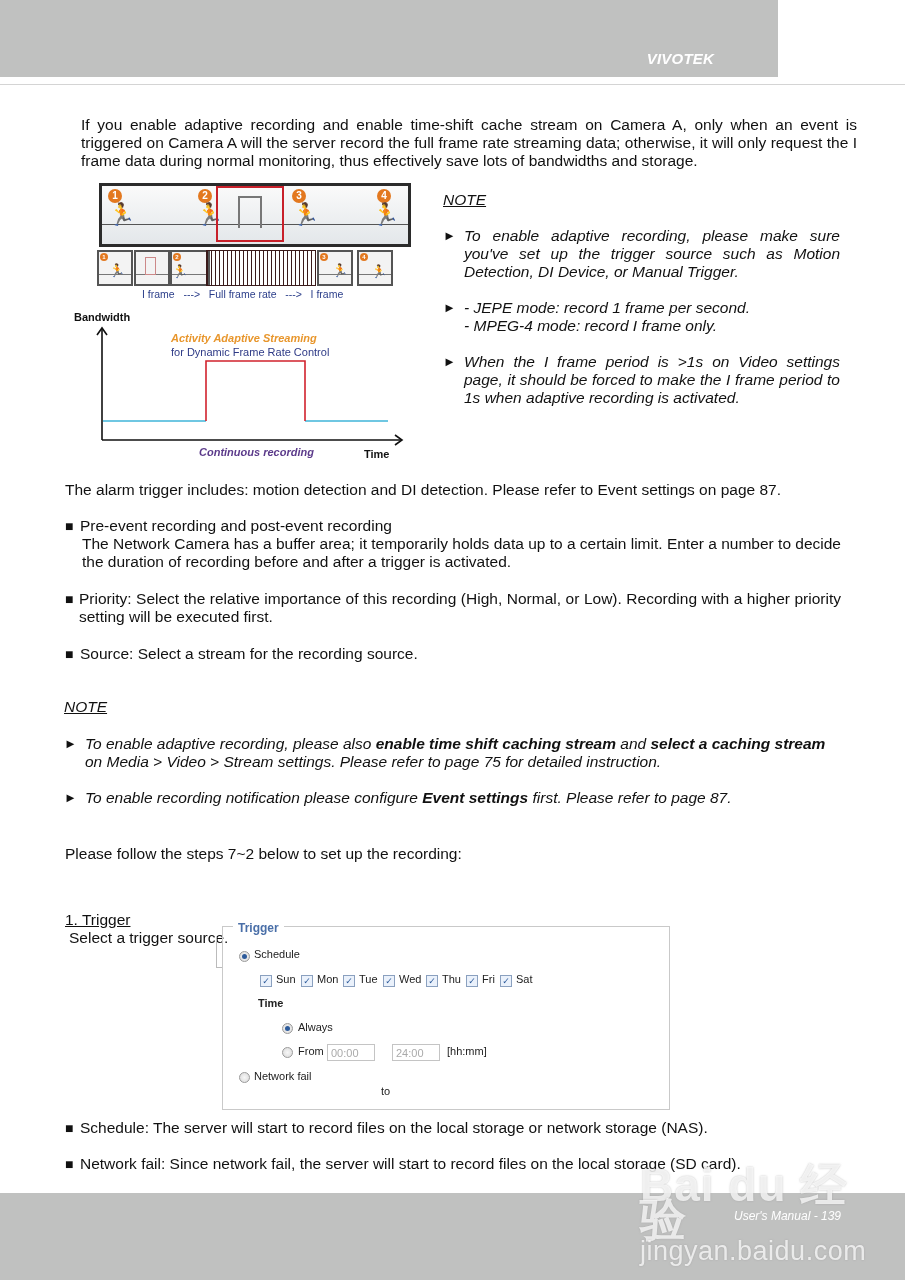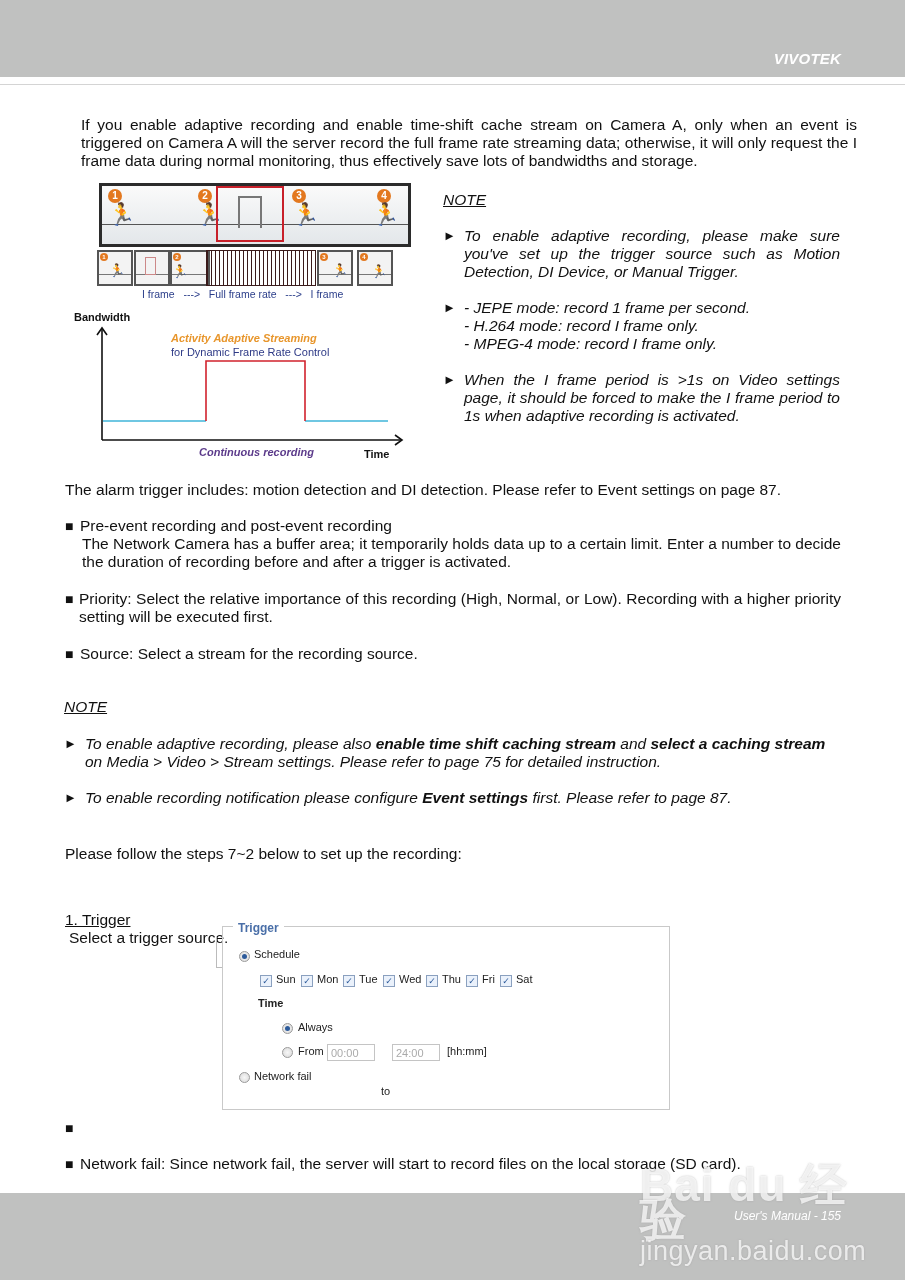--- a/index.html
+++ b/index.html
@@ -3,21 +3,21 @@
 <meta charset="utf-8">
 <style>
   html, body { margin: 0; padding: 0; }
   body {
     width: 905px; height: 1280px; position: relative; overflow: hidden;
     background: #ffffff;
     font-family: "Liberation Sans", sans-serif;
     color: #111;
   }
   .header-band {
-    position: absolute; left: 0; top: 0; width: 905px; height: 77px;
+    position: absolute; left: 0; top: 0; width: 778px; height: 77px;
     background: #c0c1c0;
   }
   .brand {
     position: absolute; right: 64px; top: 50px;
     color: #ffffff; font-weight: bold; font-style: italic; font-size: 15px;
     letter-spacing: 0.2px;
   }
   .header-rule {
     position: absolute; left: 0; top: 84px; width: 905px; height: 1px; background: #d4d4d4;
   }
@@ -206,21 +206,20 @@
   <div class="note-title">NOTE</div>
   <div style="height:18px;"></div>
   <div class="arrow-item">
     <span class="arrow">►</span>
     <span>To enable adaptive recording, please make sure you've set up the trigger source such as Motion Detection, DI Device, or Manual Trigger.</span>
   </div>
   <div style="height:18px;"></div>
   <div class="arrow-item" style="text-align:left;">
     <span class="arrow">►</span>
     <span class="sub-line">- JEPE mode: record 1 frame per second.</span>
-    <span class="sub-line">- H.264 mode: record I frame only.</span>
     <span class="sub-line">- MPEG-4 mode: record I frame only.</span>
   </div>
   <div style="height:18px;"></div>
   <div class="arrow-item">
     <span class="arrow">►</span>
     <span>When the I frame period is &gt;1s on Video settings page, it should be forced to make the I frame period to 1s when adaptive recording is activated.</span>
   </div>
 </div>
 
 <div class="para nojust" style="top:481px;">The alarm trigger includes: motion detection and DI detection. Please refer to Event settings on page 87.</div>
@@ -301,27 +300,28 @@
   <div class="tinput" style="left:169px;top:117px;">24:00</div>
   <div class="lbl" style="left:224px;top:118px;">[hh:mm]</div>
 
   <div class="radio" style="left:16px;top:145px;"></div>
   <div class="lbl" style="left:31px;top:143px;">Network fail</div>
 </div>
 
 <div class="para nojust" style="top:1119px;">
   <div class="bullet">
     <span class="sq">■</span>
+    <span>Schedule: The server will start to record files on the local storage or network storage (NAS).</span>
   </div>
 </div>
 <div class="para nojust" style="top:1155px;">
   <div class="bullet">
     <span class="sq">■</span>
     <span>Network fail: Since network fail, the server will start to record files on the local storage (SD card).</span>
   </div>
 </div>
 
 <div class="footer-band"></div>
-<div class="page-number">User's Manual - 155</div>
+<div class="page-number">User's Manual - 139</div>
 <div class="watermark">
   <div class="wm-top">Bai du 经验</div>
   <div class="wm-bottom">jingyan.baidu.com</div>
 </div>
 
 </body></html>

